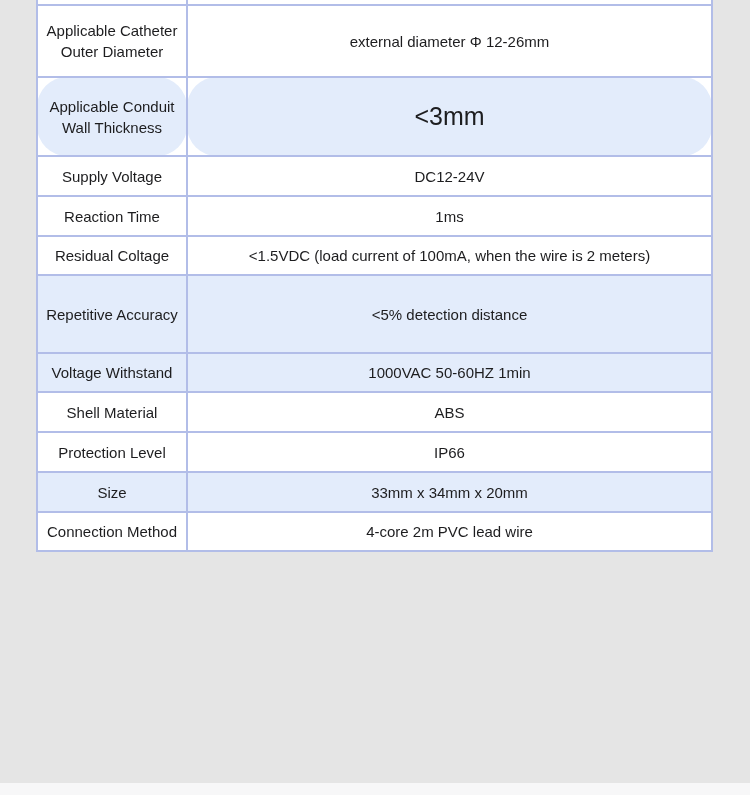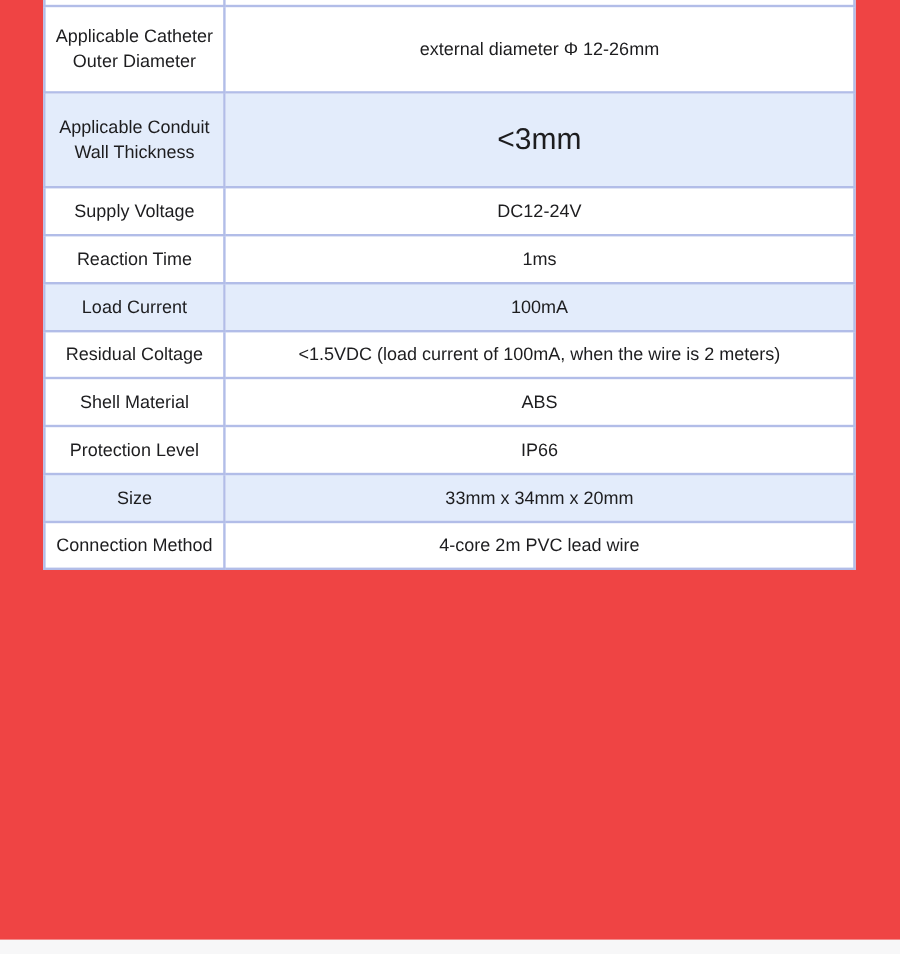--- a/index.html
+++ b/index.html
@@ -8,21 +8,21 @@
     width: 750px;
     height: 795px;
     overflow: hidden;
     background: #aecbf2;
     font-family: "Liberation Sans", "DejaVu Sans", sans-serif;
   }
   .page {
     position: relative;
     width: 750px;
     height: 795px;
-    background: #ef4444;
+    background: #e5e5e5;
   }
   .spec-table {
     position: absolute;
     left: 36px;
     top: 0;
     width: 675px;
     border-collapse: collapse;
     table-layout: fixed;
     background: #ffffff;
   }
@@ -41,21 +41,21 @@
   tr.partial td {
     height: 4px;
     padding: 0;
     border-top: none;
     background: #ffffff;
   }
   tr.row-white td { background: #ffffff; }
   tr.row-blue  td { background: #e3ecfb; }
   td.value.big { font-size: 25px; }
   .h70 td { height: 66px; }
-  .h77 td { height: 73px; }
+  .h77 td { height: 73px; border-radius: 30px; }
   .h76 td { height: 72px; }
   .h38 td { height: 34px; }
   .h37 td { height: 33px; margin-top: 48px; }
   .bottom-strip {
     position: absolute;
     left: 0;
     bottom: 0;
     width: 750px;
     height: 12px;
     background: #f7f7f8;
@@ -86,27 +86,31 @@
           <td class="value big">&lt;3mm</td>
         </tr>
         <tr class="row-white h38">
           <td class="label">Supply Voltage</td>
           <td class="value">DC12-24V</td>
         </tr>
         <tr class="row-white h38">
           <td class="label">Reaction Time</td>
           <td class="value">1ms</td>
         </tr>
-        <tr class="row-blue h38">
-          <td class="label">Load Current</td>
-          <td class="value">100mA</td>
-        </tr>
         <tr class="row-white h37">
           <td class="label">Residual Coltage</td>
           <td class="value">&lt;1.5VDC (load current of 100mA, when the wire is 2 meters)</td>
+        </tr>
+        <tr class="row-blue h76">
+          <td class="label">Repetitive Accuracy</td>
+          <td class="value">&lt;5% detection distance</td>
+        </tr>
+        <tr class="row-blue h37">
+          <td class="label">Voltage Withstand</td>
+          <td class="value">1000VAC 50-60HZ 1min</td>
         </tr>
         <tr class="row-white h38">
           <td class="label">Shell Material</td>
           <td class="value">ABS</td>
         </tr>
         <tr class="row-white h38">
           <td class="label">Protection Level</td>
           <td class="value">IP66</td>
         </tr>
         <tr class="row-blue h38">

